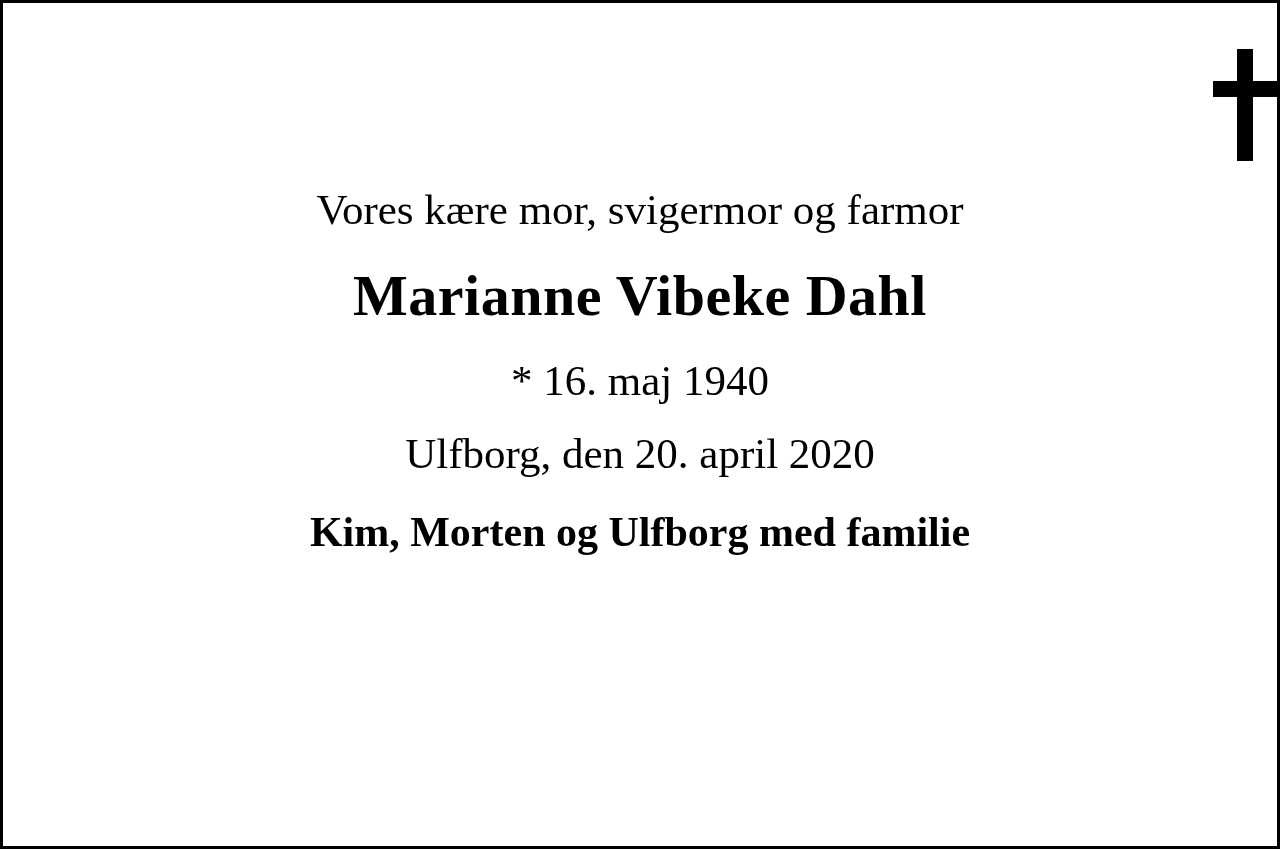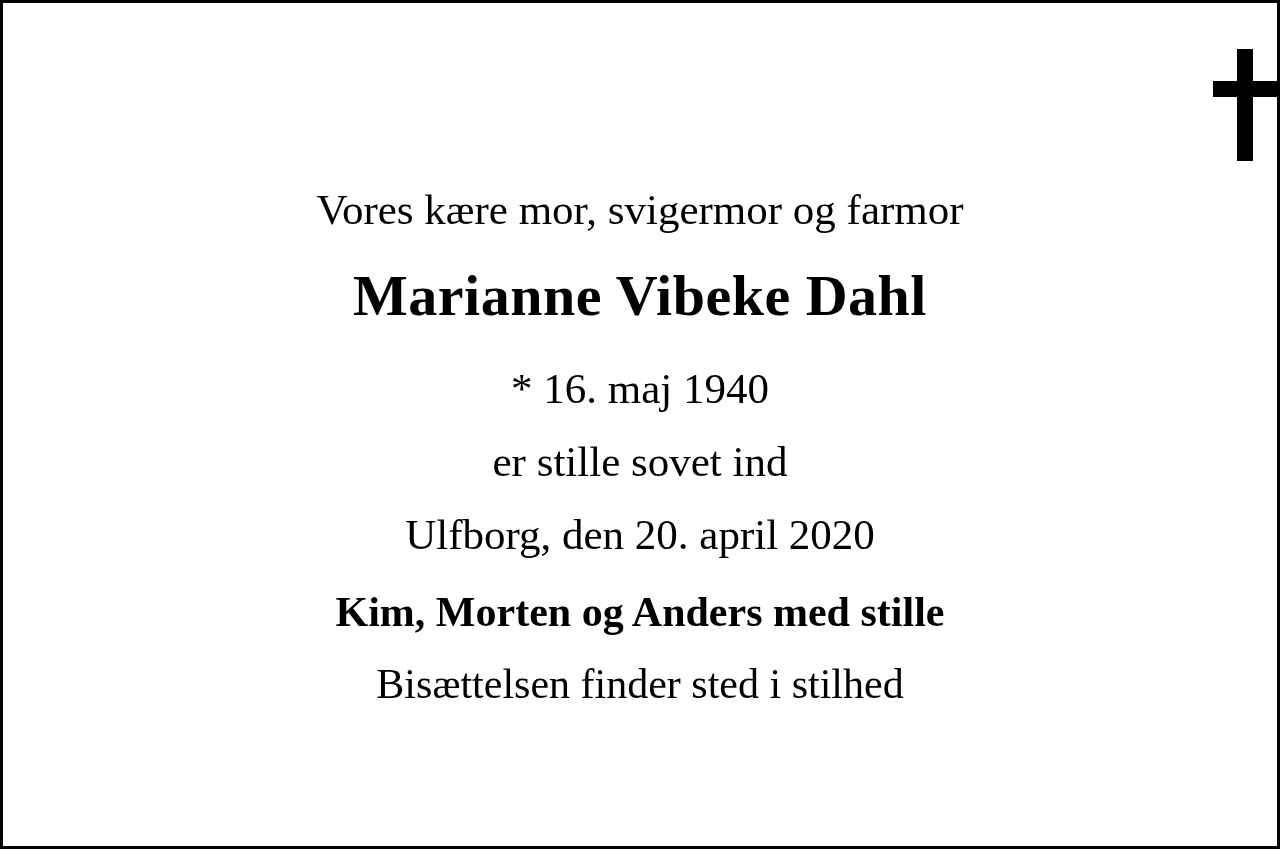--- a/index.html
+++ b/index.html
@@ -54,21 +54,21 @@
   }
   .relation {
     font-size: 43px;
     margin-top: 4px;
     margin-bottom: 26px;
   }
   .name {
     font-size: 58px;
     font-weight: bold;
     letter-spacing: 0.5px;
-    margin-bottom: 34px;
+    margin-bottom: 26px;
   }
   .born {
     font-size: 43px;
     margin-bottom: 22px;
   }
   .passed {
     font-size: 43px;
     margin-bottom: 22px;
   }
   .place {
@@ -93,21 +93,19 @@
     <div class="vbar"></div>
     <div class="hbar"></div>
   </div>
 
   <div class="line relation">Vores kære mor, svigermor og farmor</div>
 
   <div class="line name">Marianne Vibeke Dahl</div>
 
   <div class="line born">* 16. maj 1940</div>
 
-  <div class="line passed">er stille sovet ind</div>
 
   <div class="line place">Ulfborg, den 20. april 2020</div>
 
-  <div class="line survivors">Kim, Morten og Anders med stille</div>
+  <div class="line survivors">Kim, Morten og Ulfborg med familie</div>
 
-  <div class="line funeral">Bisættelsen finder sted i stilhed</div>
 
 </div>
 
 </body></html>

